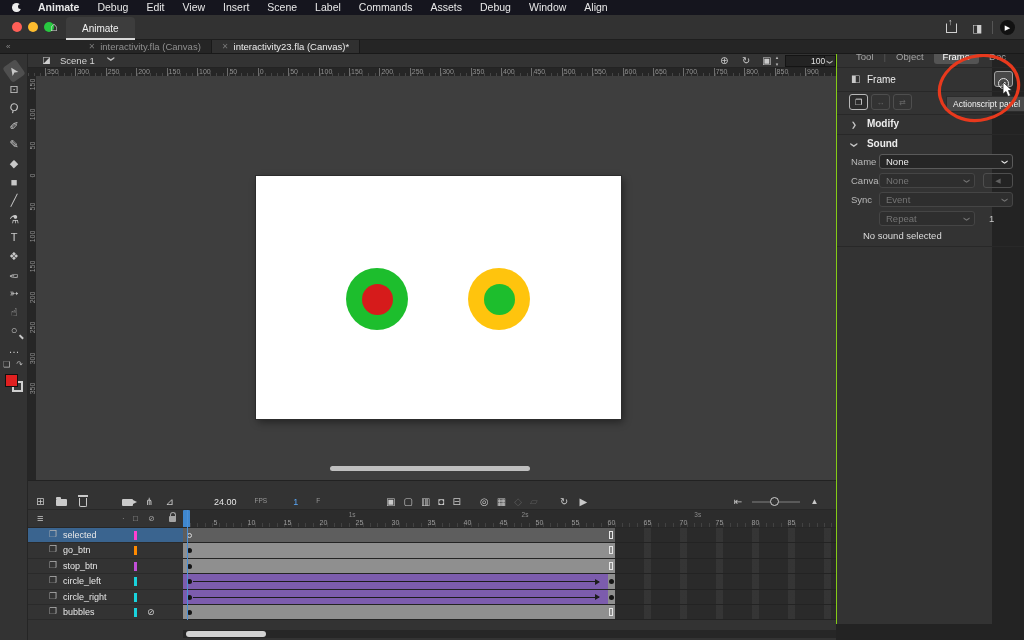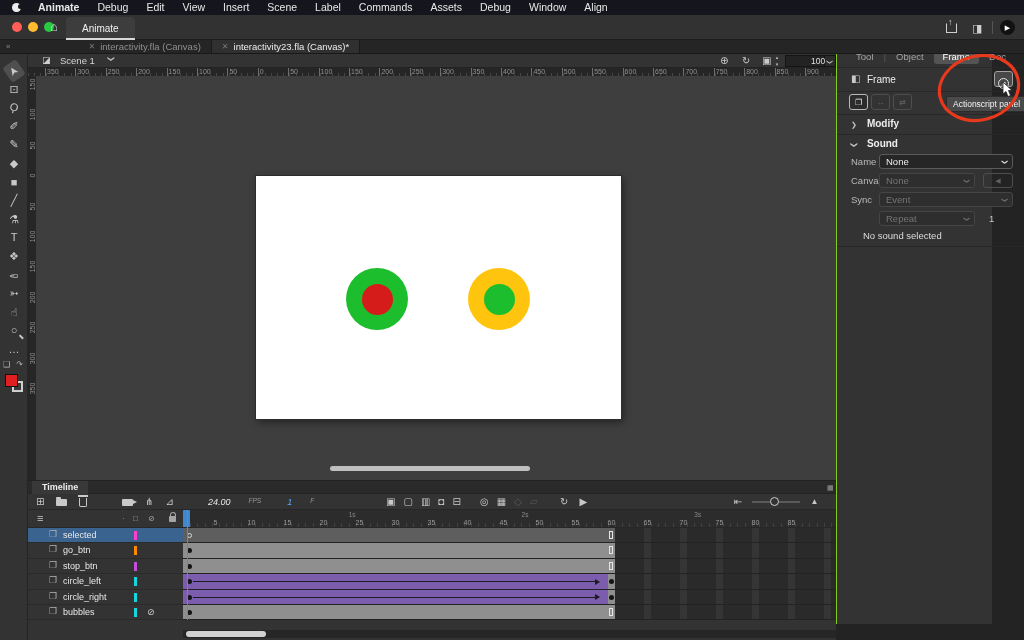--- a/index.html
+++ b/index.html
@@ -108,21 +108,21 @@
   .ttools { position:absolute; left:0; top:13px; width:808px; height:16px; border-bottom:1px solid #272727; }
   .tg { position:absolute; top:0; height:16px; display:flex; align-items:center; color:#c9c9c9; }
   .tg .ti { font-size:10px; line-height:16px; text-align:center; }
   .tg .ti.dis { color:#5a5a5a; }
   .ic-folder { width:11px; height:7px; background:#c9c9c9; border-radius:1px; position:relative; }
   .ic-folder::before { content:""; position:absolute; left:0; top:-2px; width:5px; height:2px; background:#c9c9c9; border-radius:1px 1px 0 0; }
   .ic-trash { width:8px; height:9px; border:1px solid #c9c9c9; border-top:none; border-radius:0 0 2px 2px; position:relative; }
   .ic-trash::before { content:""; position:absolute; top:-2.5px; left:-2px; right:-2px; height:1.5px; background:#c9c9c9; }
   .ic-cam { width:11px; height:7px; background:#c9c9c9; border-radius:1px; position:relative; }
   .ic-cam::after { content:""; position:absolute; right:-4px; top:1px; border-left:4px solid #c9c9c9; border-top:2.5px solid transparent; border-bottom:2.5px solid transparent; }
-  .fpsblk { position:absolute; left:180px; top:0; height:16px; display:flex; align-items:center; gap:18px;font-style:italic; }
+  .fpsblk { position:absolute; left:186px; top:0; height:16px; display:flex; align-items:center; gap:18px; }
   .fps-n { color:#e6e6e6; font-size:9px; }
   .fps-u { color:#979797; font-size:6.5px; position:relative; top:-2px; }
   .fr-n { color:#5aa7f7; font-size:9px; margin-left:8px; }
   .slider { width:48px; height:2px; background:#5a5a5a; position:relative; margin:0 4px; }
   .slider .knob { position:absolute; left:18px; top:-4px; width:9px; height:9px; border:1.5px solid #cfcfcf; border-radius:50%; background:#333; }
   .lhead { position:absolute; left:0; top:29px; width:155px; height:18px; background:#333; border-bottom:1px solid #272727; }
   .lhead .st { position:absolute; left:9px; top:2px; color:#c9c9c9; font-size:11px; }
   .colic { position:absolute; top:4px; color:#a5a5a5; font-size:8px; }
   .ic-lock { position:absolute; left:141px; top:6px; width:7px; height:6px; background:#a5a5a5; border-radius:1px; }
   .ic-lock::before { content:""; position:absolute; left:1px; top:-4px; width:3.5px; height:4px; border:1.2px solid #a5a5a5; border-bottom:none; border-radius:3px 3px 0 0; }
@@ -409,24 +409,20 @@
     <span class="nosound">No sound selected</span>
     <div class="pdiv" style="top:222px"></div>
 
     <svg class="annot" width="188" height="600">
       <ellipse cx="142" cy="64" rx="40" ry="32" fill="none" stroke="#e8391d" stroke-width="3.2" transform="rotate(-14 142 64)"></ellipse>
       <polygon points="166,58 166,70 169,67.5 171,72.5 173.5,71.5 171.5,66.5 175,66.5" fill="#fff" stroke="#222" stroke-width="0.8"></polygon>
     </svg>
   </div>
 
   <div class="abs timeline">
-    <div class="ttabrow">
-      <span class="ttab">Timeline</span>
-      <span class="tmenu">▦</span>
-    </div>
     <div class="ttools">
       <div class="tg" style="left:8px;gap:12px">
 
       <span class="ti">⊞</span>
           <span class="ti ic-folder"></span>
           <span class="ti ic-trash"></span>
         </div>
       <div class="tg" style="left:94px;gap:12px">
 
       <span class="ti ic-cam"></span>

